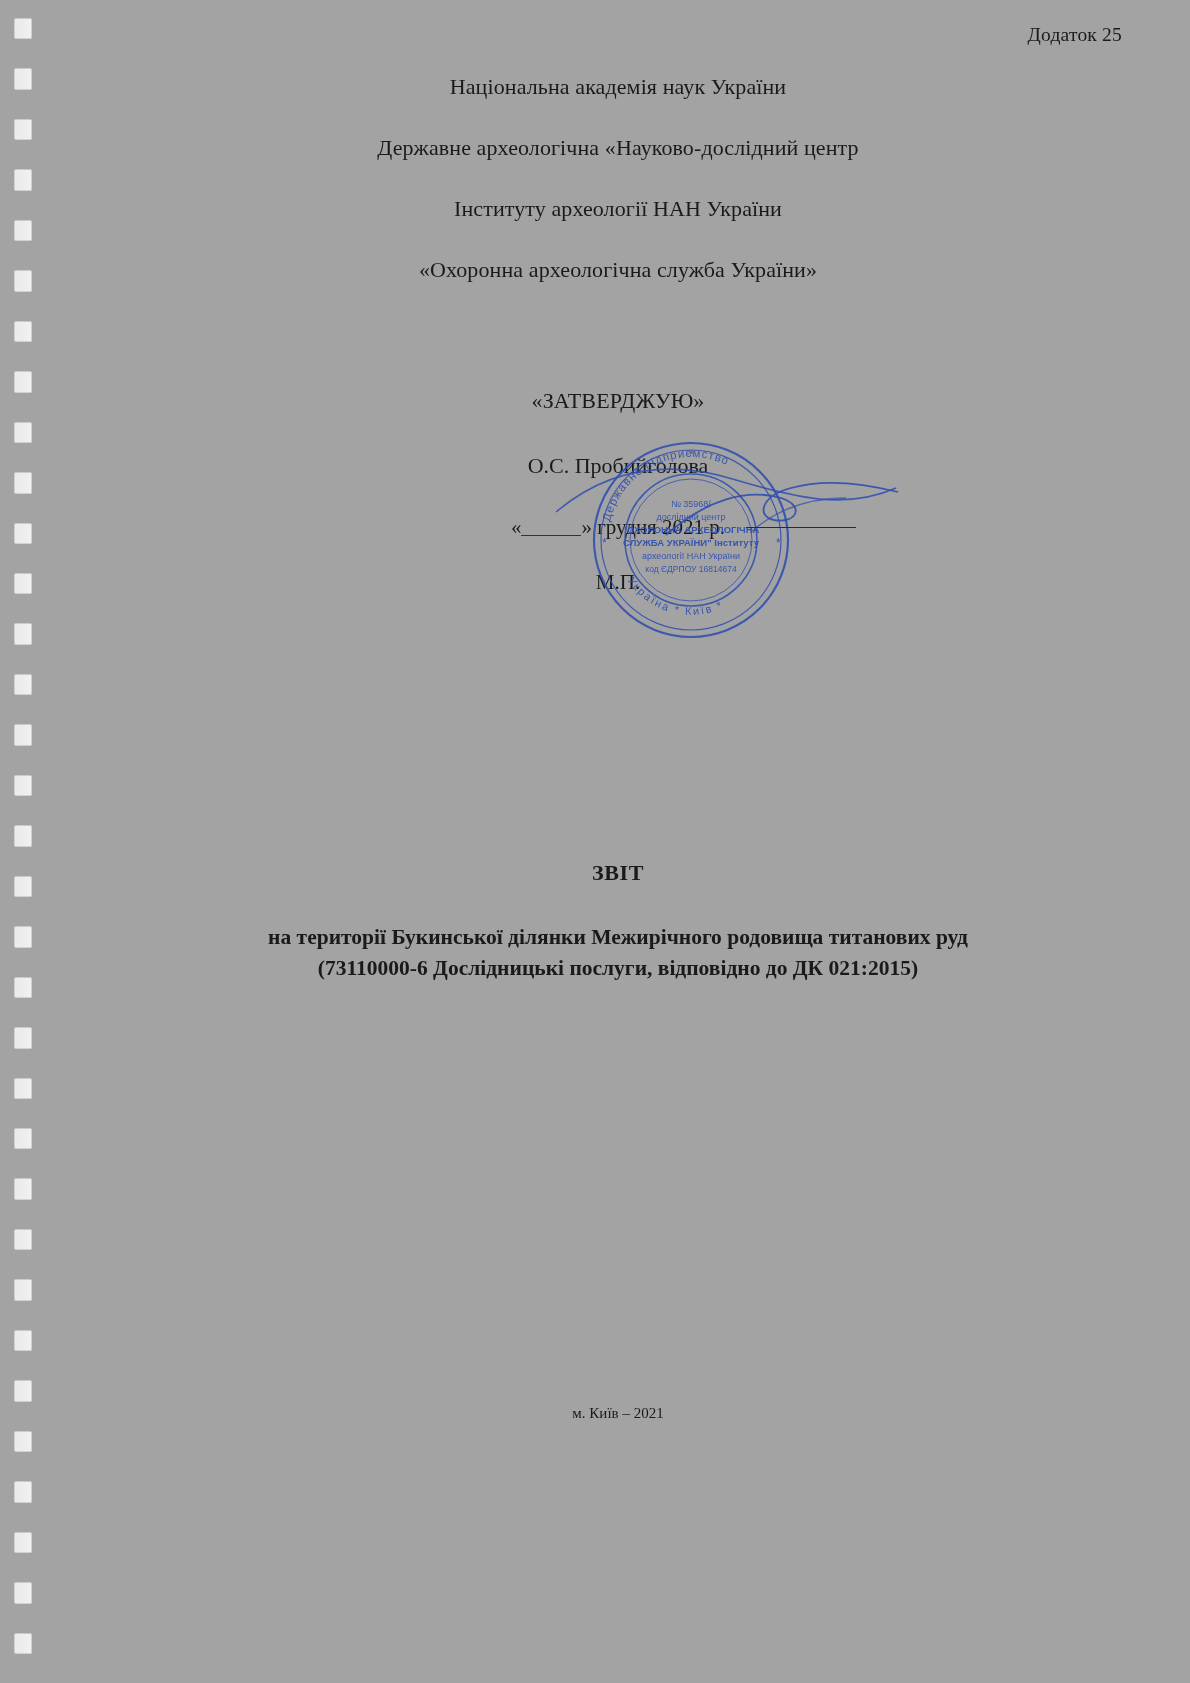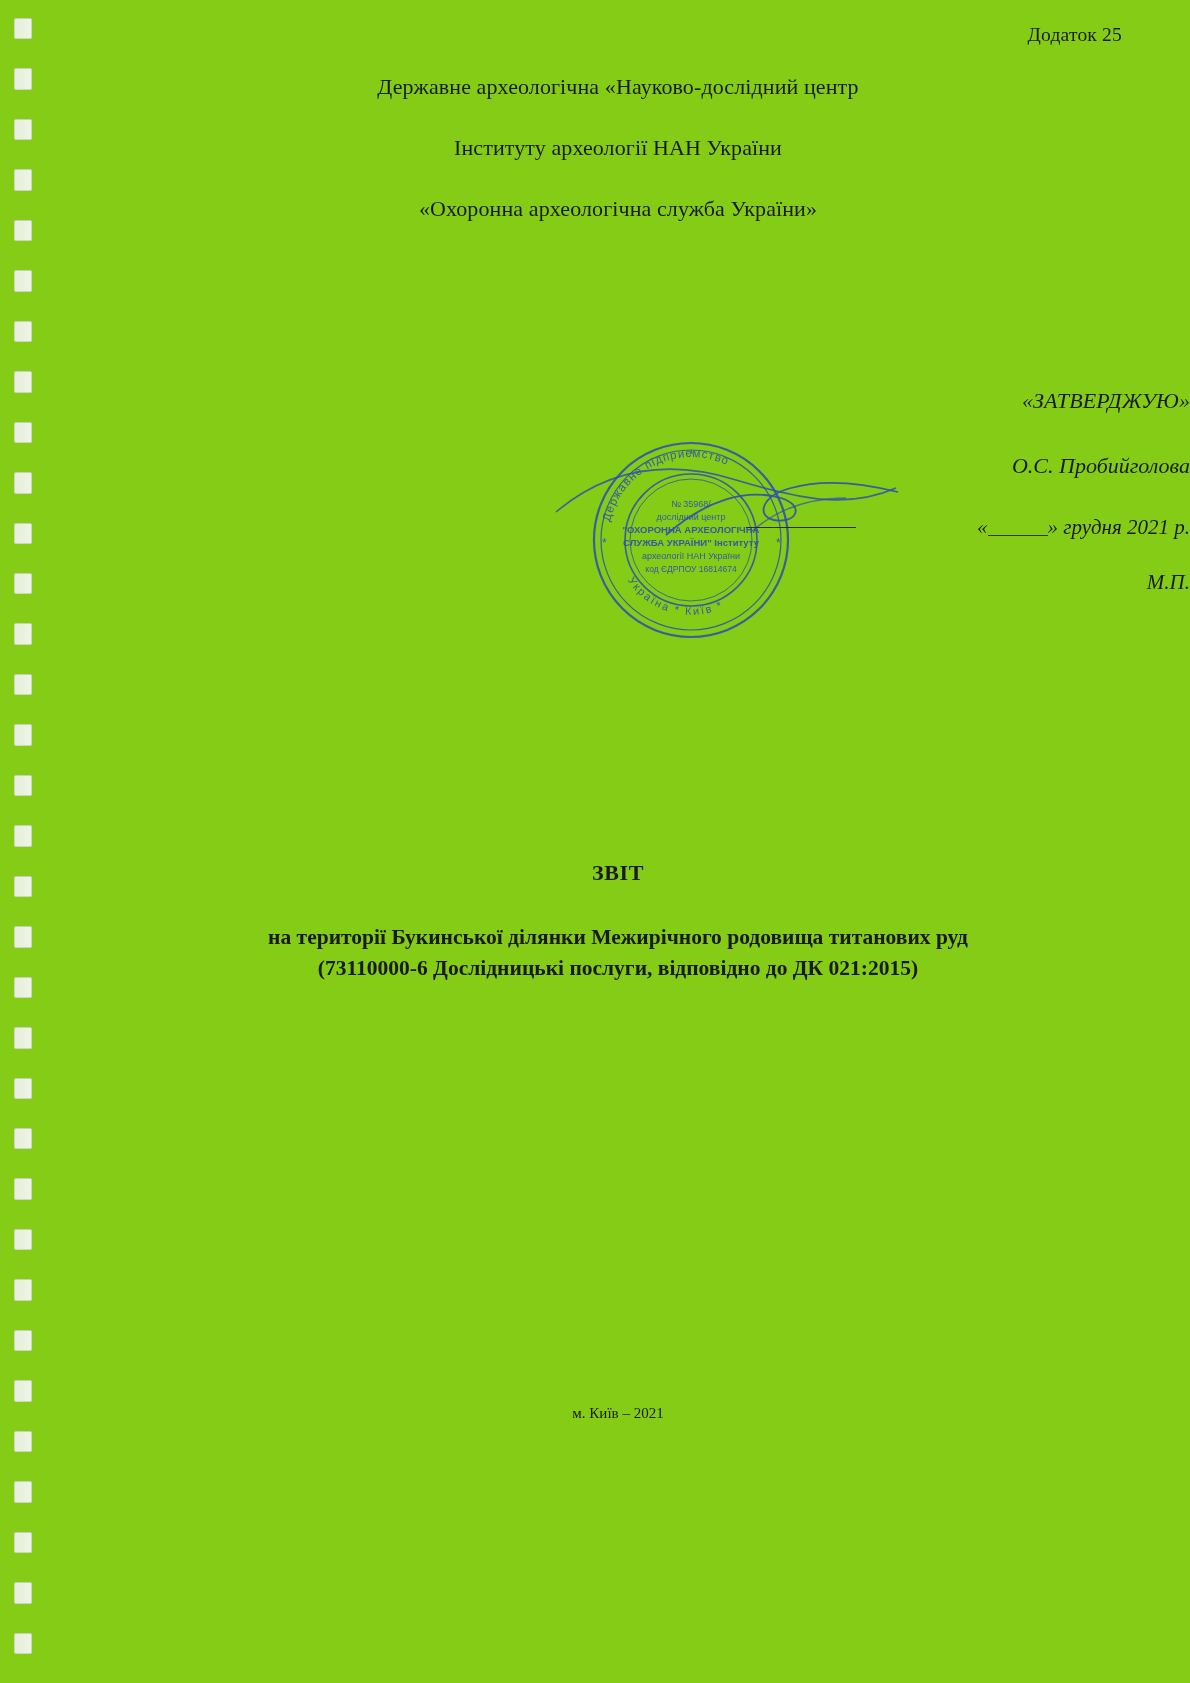--- a/index.html
+++ b/index.html
@@ -13,21 +13,21 @@
     position: relative;
     font-family: "Liberation Serif", serif;
     color: #1a1a1a;
     overflow: hidden;
   }
 
   
   .page {
     position: absolute;
     inset: 0;
-    background: #84cc16;
+    background: #a3a3a3;
   }
 
   
   .binding {
     position: absolute;
     left: 0;
     top: 0;
     width: 46px;
     height: 100%;
     display: flex;
@@ -75,22 +75,21 @@
     line-height: 1.0;
     margin-bottom: 39px;
     letter-spacing: .1px;
   }
 
   .approve-block {
     position: absolute;
     left: 0;
     right: 0;
     top: 388px;
-    text-align: right;
-    font-style: italic;
+    text-align: center;
   }
   .approve-line {
     font-size: 22px;
     margin-bottom: 39px;
     letter-spacing: .1px;
   }
   .approve-name {
     font-size: 22px;
     margin-bottom: 36px;
   }
@@ -208,20 +207,21 @@
     <div class="hole"></div>
     <div class="hole"></div>
     <div class="hole"></div>
   </div>
 
   <div class="content">
 
     <div class="appendix">Додаток 25</div>
 
     <div class="org-block">
+      <div class="org-line">Національна академія наук України</div>
       <div class="org-line">Державне археологічна «Науково-дослідний центр</div>
       <div class="org-line">Інституту археології НАН України</div>
       <div class="org-line">«Охоронна археологічна служба України»</div>
     </div>
 
     <div class="approve-block">
       <div class="approve-line">«ЗАТВЕРДЖУЮ»</div>
       <div class="approve-name">О.С. Пробийголова</div>
       <div class="approve-date">
         <span>«</span><span class="blank-fill"></span><span>» грудня 2021 р.</span>

